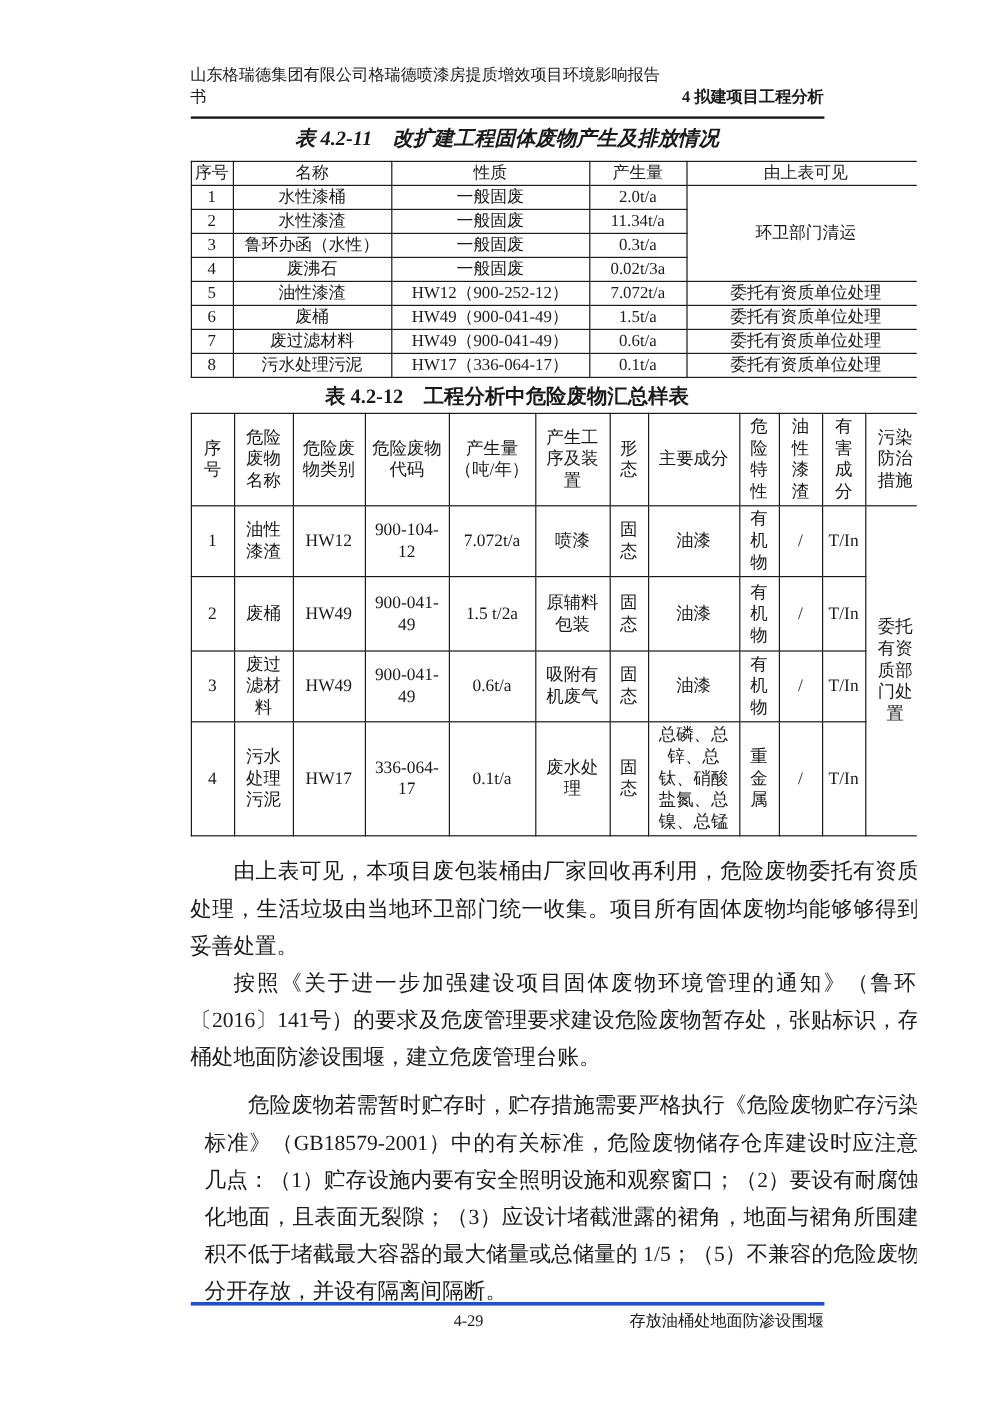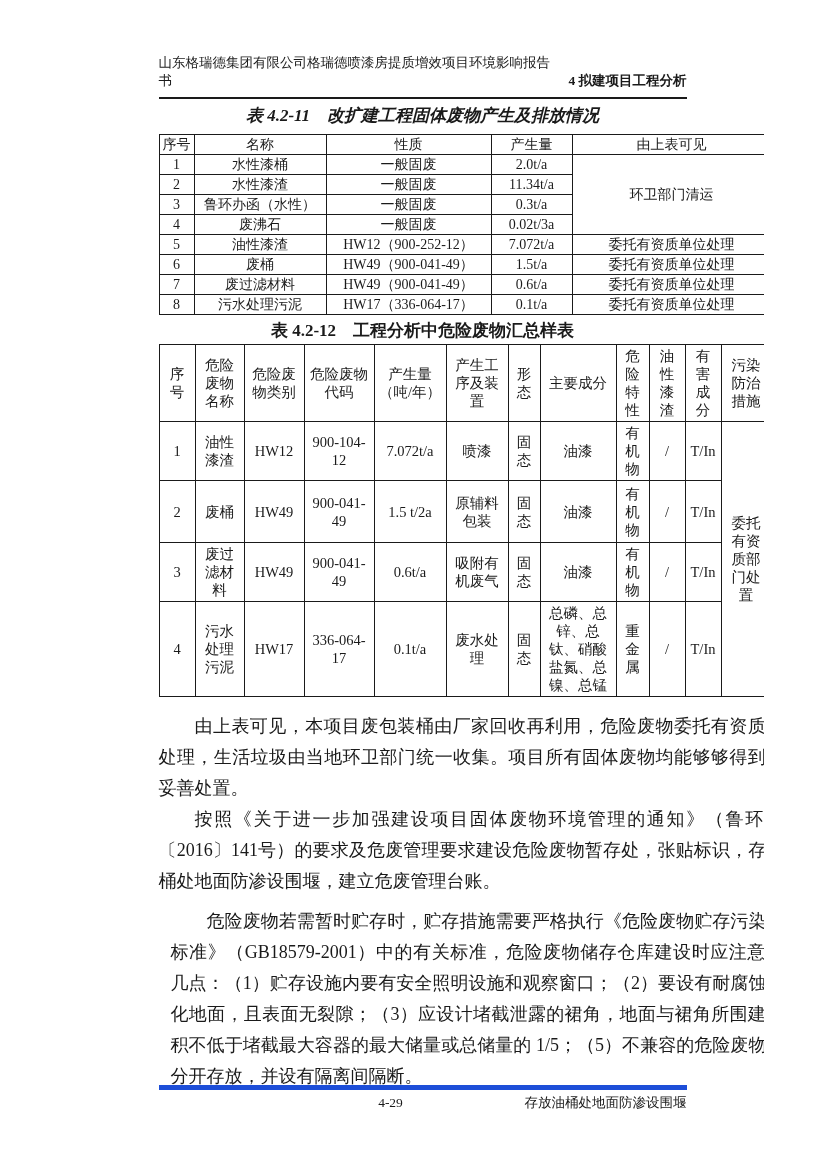--- a/index.html
+++ b/index.html
@@ -33,21 +33,21 @@
   .t2 .hrow th { height:77px; }
   .t2 .r1 td { height:55px; }
   .t2 .r2 td { height:62px; }
   .t2 .r3 td { height:55px; }
   .t2 .r4 td { height:91px; }
   .paras { margin-top:14px; width:644px; font-size:18px; line-height:31px; text-align:justify; }
   .paras p { text-indent:2em; }
   .p3 { margin-top:9px;margin-left:12px; }
   .footer {
     position:absolute; top:1085px; left:95px; right:77px;
-    border-top:5px solid #1d4ed8; padding-top:4px;
+    border-top:3px solid #1d4ed8; padding-top:4px;
     font-size:13.5px; line-height:17px;
   }
   .footer-inner { position:relative; text-align:right; }
   .page-num { position:absolute; left:0; right:64px; text-align:center; }
 </style>
 </head>
 <body>
 
 <div class="page">
 

